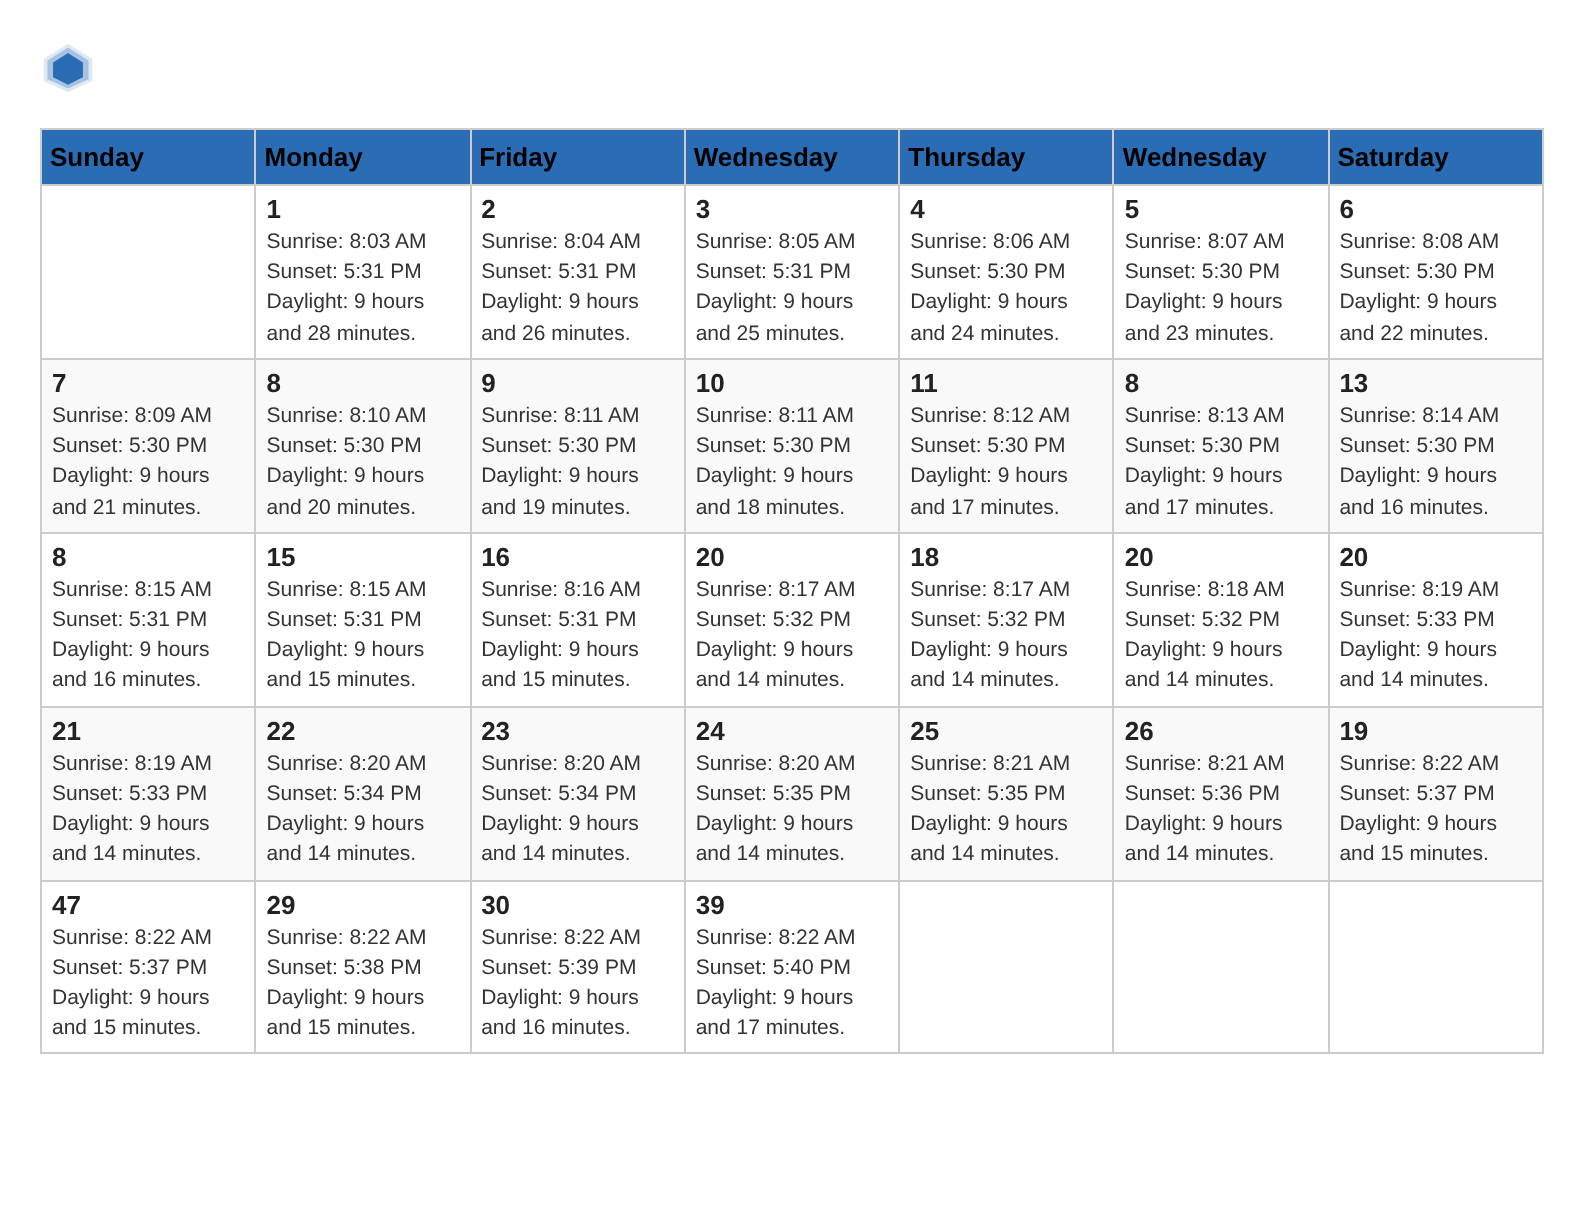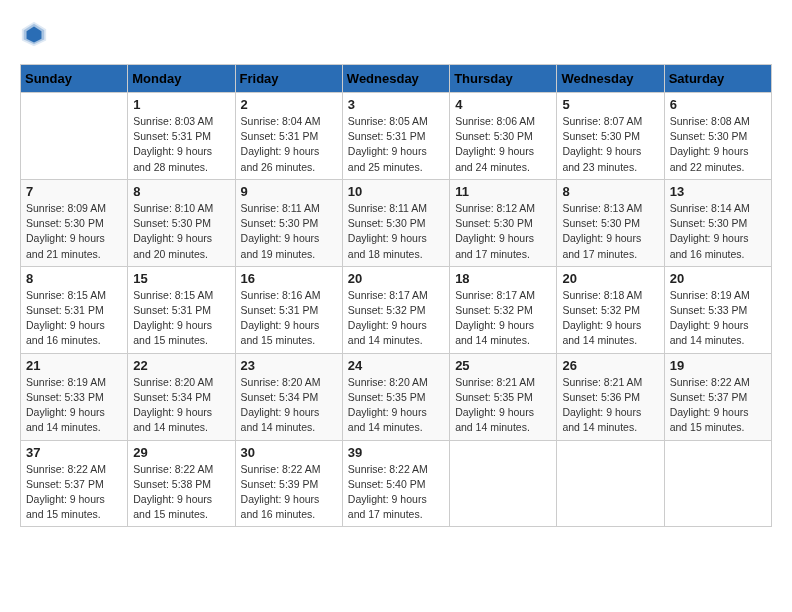--- a/index.html
+++ b/index.html
@@ -233,21 +233,21 @@
           <span class="day-number">26</span>
           <div class="day-info">Sunrise: 8:21 AM<br>Sunset: 5:36 PM<br>Daylight: 9 hours and 14 minutes.</div>
         </td>
         <td>
           <span class="day-number">19</span>
           <div class="day-info">Sunrise: 8:22 AM<br>Sunset: 5:37 PM<br>Daylight: 9 hours and 15 minutes.</div>
         </td>
       </tr>
       <tr>
         <td>
-          <span class="day-number">37</span>
+          <span class="day-number">47</span>
           <div class="day-info">Sunrise: 8:22 AM<br>Sunset: 5:37 PM<br>Daylight: 9 hours and 15 minutes.</div>
         </td>
         <td>
           <span class="day-number">29</span>
           <div class="day-info">Sunrise: 8:22 AM<br>Sunset: 5:38 PM<br>Daylight: 9 hours and 15 minutes.</div>
         </td>
         <td>
           <span class="day-number">30</span>
           <div class="day-info">Sunrise: 8:22 AM<br>Sunset: 5:39 PM<br>Daylight: 9 hours and 16 minutes.</div>
         </td>

